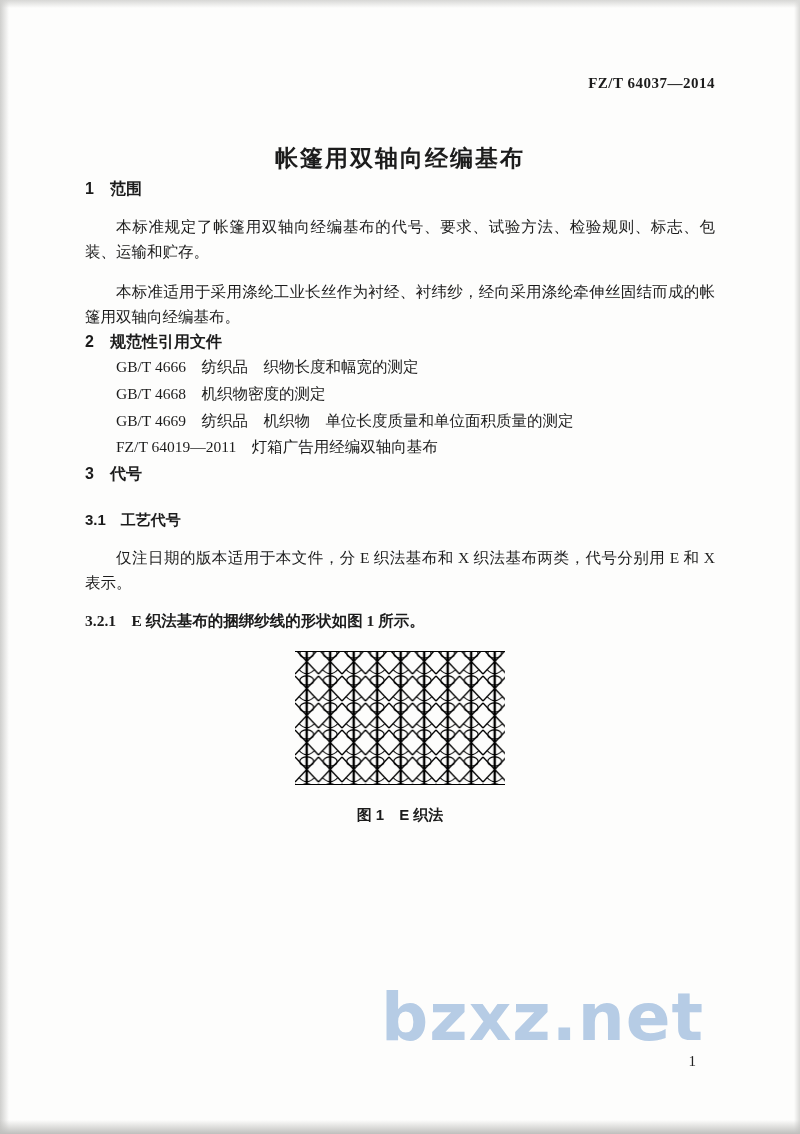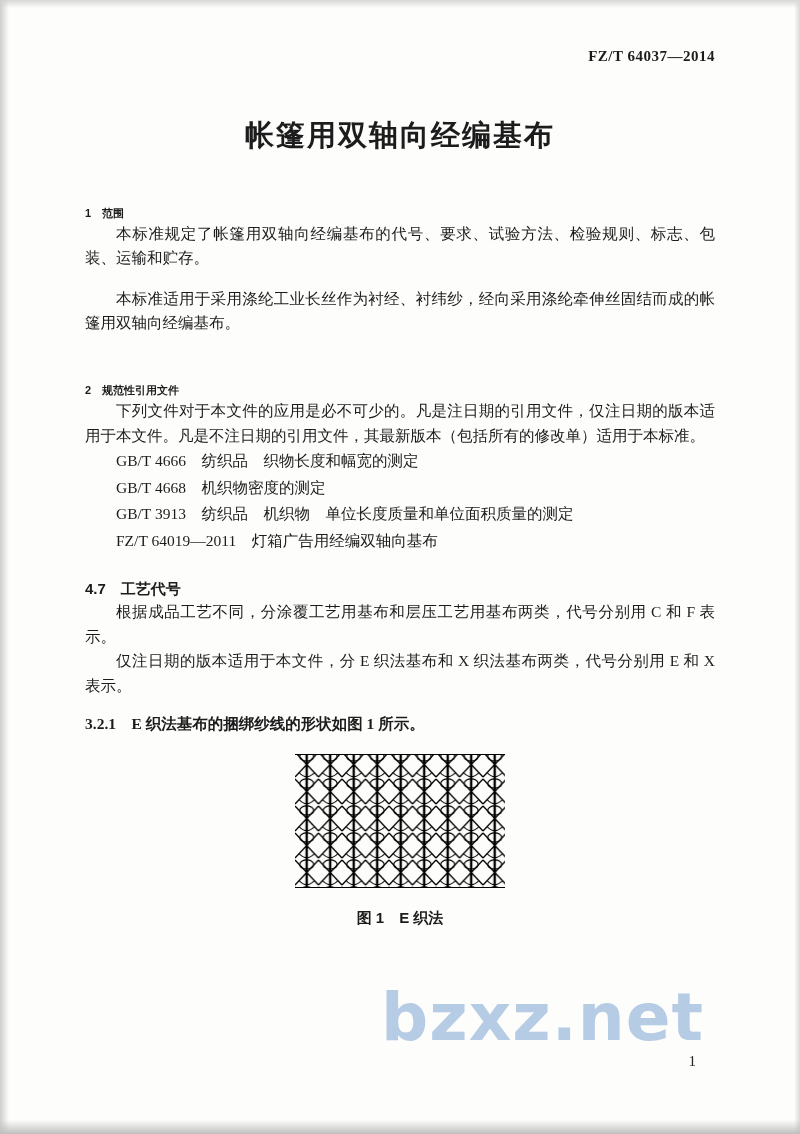--- a/index.html
+++ b/index.html
@@ -28,50 +28,50 @@
 
   .content {
     position: absolute;
     left: 85px; right: 85px; top: 0;
     font-size: 15.5px;
     line-height: 1.58;
     text-align: justify;
   }
 
   .doc-number {
+    padding-top: 72px;
     text-align: right;
     font-size: 15px;
     font-weight: 600;
     letter-spacing: 0.5px;
-    margin-top: 45px;
   }
 
   .doc-title {
     margin-top: 44px;
     text-align: center;
     font-family: "Liberation Sans", "DejaVu Sans", sans-serif;
     font-weight: 700;
-    font-size: 29px;
+    font-size: 23px;
     letter-spacing: 2px;
   }
 
   .h-sec {
-    margin-top: 46px;
     font-family: "Liberation Sans", "DejaVu Sans", sans-serif;
     font-weight: 700;
-    font-size: 11px;
+    font-size: 16px;
   }
   .h-sub {
     margin-top: 22px;
     font-family: "Liberation Sans", "DejaVu Sans", sans-serif;
     font-weight: 700;
     font-size: 15px;
   }
 
   .para {
+    margin-top: 14px;
     text-indent: 2em;
   }
   .para-tight { margin-top: 16px; text-indent: 2em; font-family: Liberation Serif, serif; }
 
   .ref-list { margin-top: 0; }
   .ref-item {
     padding-left: 2em;
     line-height: 1.72;
   }
 
@@ -129,32 +129,31 @@
 
     <div class="doc-number">FZ/T 64037—2014</div>
 
     <div class="doc-title">帐篷用双轴向经编基布</div>
 
     <div class="h-sec">1　范围</div>
     <div class="para">本标准规定了帐篷用双轴向经编基布的代号、要求、试验方法、检验规则、标志、包装、运输和贮存。</div>
     <div class="para-tight">本标准适用于采用涤纶工业长丝作为衬经、衬纬纱，经向采用涤纶牵伸丝固结而成的帐篷用双轴向经编基布。</div>
 
     <div class="h-sec">2　规范性引用文件</div>
-    <div class="para">下列文件对于本文件的应用是必不可少的。凡是注日期的引用文件，仅注日期的版本适用于本文件。凡是不注日期的引用文件，其最新版本（包括所有的修改单）适用于本标准。</div>
 
     <div class="ref-list">
       <div class="ref-item">GB/T 4666　纺织品　织物长度和幅宽的测定</div>
       <div class="ref-item">GB/T 4668　机织物密度的测定</div>
-      <div class="ref-item">GB/T 3913　纺织品　机织物　单位长度质量和单位面积质量的测定</div>
+      <div class="ref-item">GB/T 4669　纺织品　机织物　单位长度质量和单位面积质量的测定</div>
       <div class="ref-item">FZ/T 64019—2011　灯箱广告用经编双轴向基布</div>
     </div>
 
+    <div class="h-sec">3　代号</div>
 
-    <div class="h-sub">4.7　工艺代号</div>
-    <div class="para">根据成品工艺不同，分涂覆工艺用基布和层压工艺用基布两类，代号分别用 C 和 F 表示。</div>
+    <div class="h-sub">3.1　工艺代号</div>
 
     <div class="para">仅注日期的版本适用于本文件，分 E 织法基布和 X 织法基布两类，代号分别用 E 和 X 表示。</div>
 
     <div class="clause-line">3.2.1　E 织法基布的捆绑纱线的形状如图 1 所示。</div>
 
     <div class="figure-wrap">
       <svg width="210" height="140" viewBox="0 0 210 140">
         <defs>
           <pattern id="knit" width="23.5" height="27" patternUnits="userSpaceOnUse">
             <line x1="11.7" y1="0" x2="11.7" y2="27" stroke="#000" stroke-width="2.4"></line>

